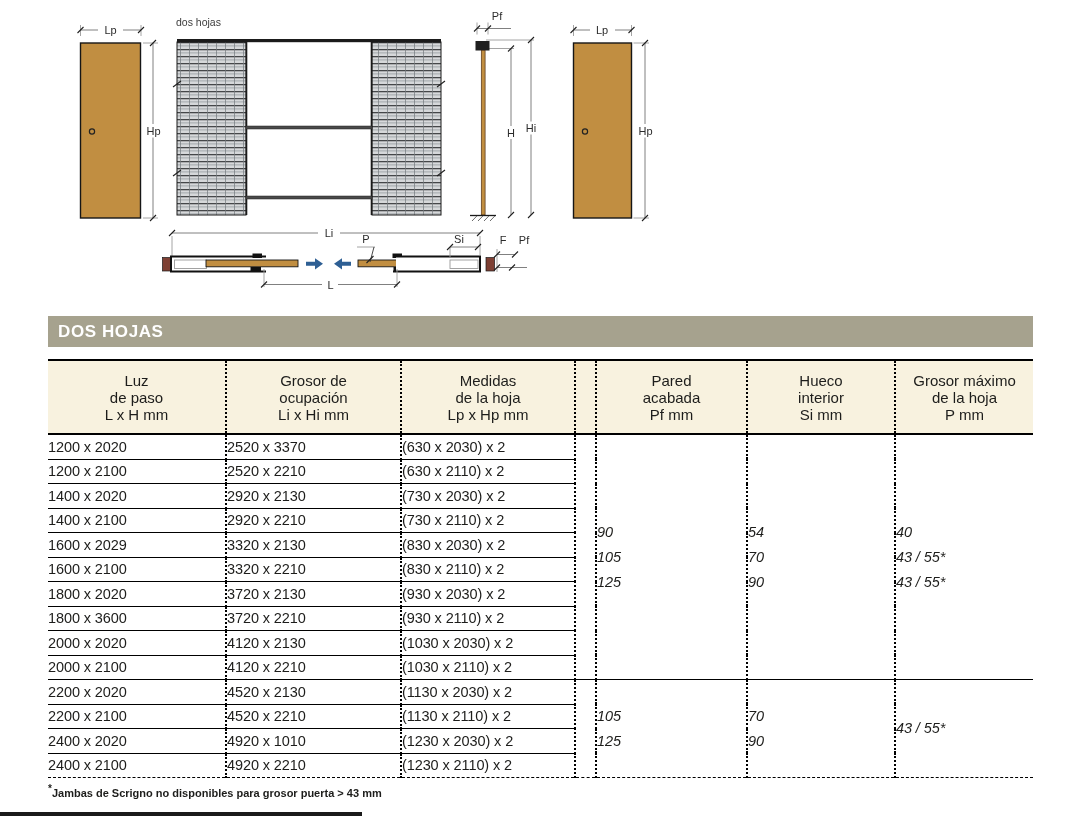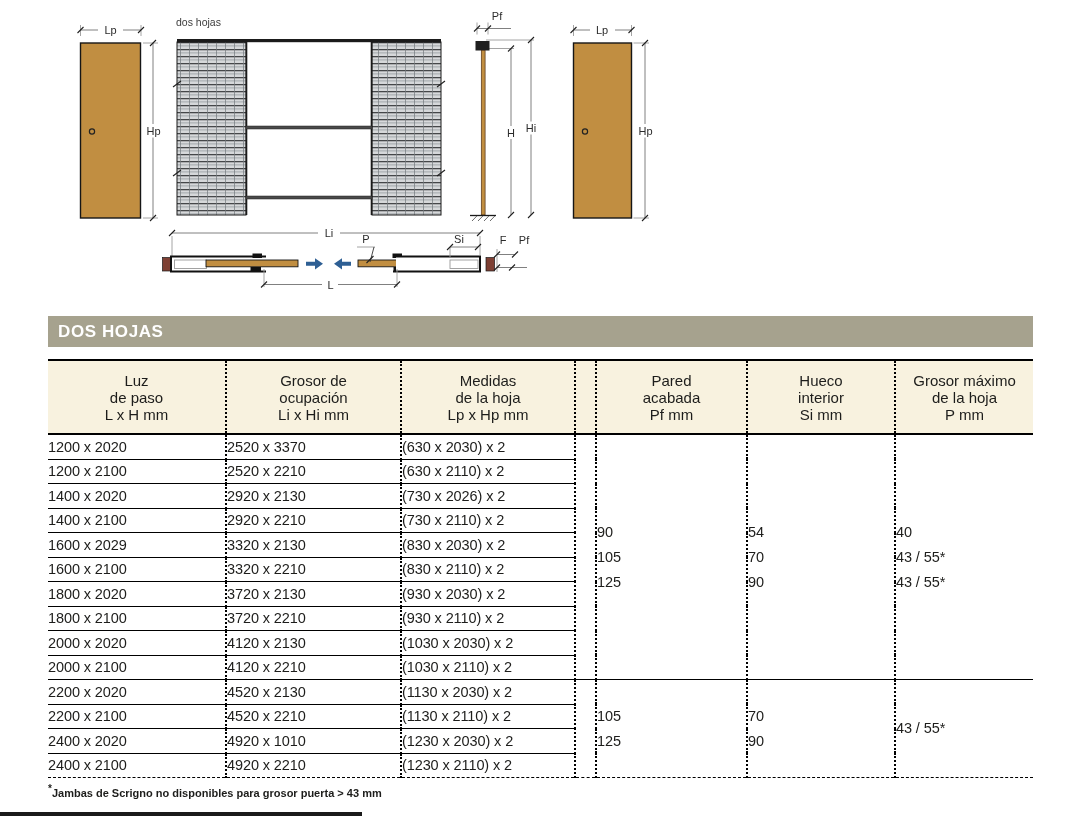--- a/index.html
+++ b/index.html
@@ -30,21 +30,21 @@
     height:64px;text-align:center;vertical-align:middle;padding:4px;
   }
   tbody td{
     height:23.5px;padding:0;vertical-align:middle;
     font-size:14.5px;letter-spacing:-0.1px;
   }
   .dl{border-left:2px dotted #000;}
   td.c{border-bottom:1.4px solid #000;}           
   td.db{border-bottom:1.6px dashed #000;}         
   td.mg1{border-bottom:1.4px solid #000;}         
-  td.m{vertical-align:middle;}
+  td.m{vertical-align:middle;font-style:italic;}
   .stack div{line-height:25px;}
   
   .footnote{position:absolute;left:48px;top:783px;font-size:11px;font-weight:bold;color:#1d1d1b;}
   .footnote sup{font-size:10px;}
   
   .bottom-rule{position:absolute;left:0;top:812px;width:362px;height:4px;background:#1a1a1a;}
 </style>
 </head>
 <body>
 
@@ -277,21 +277,21 @@
       </td>
     </tr>
     <tr>
       <td class="c">1200 x 2100</td>
       <td class="c dl">2520 x 2210</td>
       <td class="c dl">(630 x 2110) x 2</td>
     </tr>
     <tr>
       <td class="c">1400 x 2020</td>
       <td class="c dl">2920 x 2130</td>
-      <td class="c dl">(730 x 2026) x 2</td>
+      <td class="c dl">(730 x 2030) x 2</td>
     </tr>
     <tr>
       <td class="c">1400 x 2100</td>
       <td class="c dl">2920 x 2210</td>
       <td class="c dl">(730 x 2110) x 2</td>
     </tr>
     <tr>
       <td class="c">1600 x 2029</td>
       <td class="c dl">3320 x 2130</td>
       <td class="c dl">(830 x 2030) x 2</td>
@@ -300,21 +300,21 @@
       <td class="c">1600 x 2100</td>
       <td class="c dl">3320 x 2210</td>
       <td class="c dl">(830 x 2110) x 2</td>
     </tr>
     <tr>
       <td class="c">1800 x 2020</td>
       <td class="c dl">3720 x 2130</td>
       <td class="c dl">(930 x 2030) x 2</td>
     </tr>
     <tr>
-      <td class="c">1800 x 2100</td>
+      <td class="c">1800 x 3600</td>
       <td class="c dl">3720 x 2210</td>
       <td class="c dl">(930 x 2110) x 2</td>
     </tr>
     <tr>
       <td class="c">2000 x 2020</td>
       <td class="c dl">4120 x 2130</td>
       <td class="c dl">(1030 x 2030) x 2</td>
     </tr>
     <tr>
       <td class="c">2000 x 2100</td>

